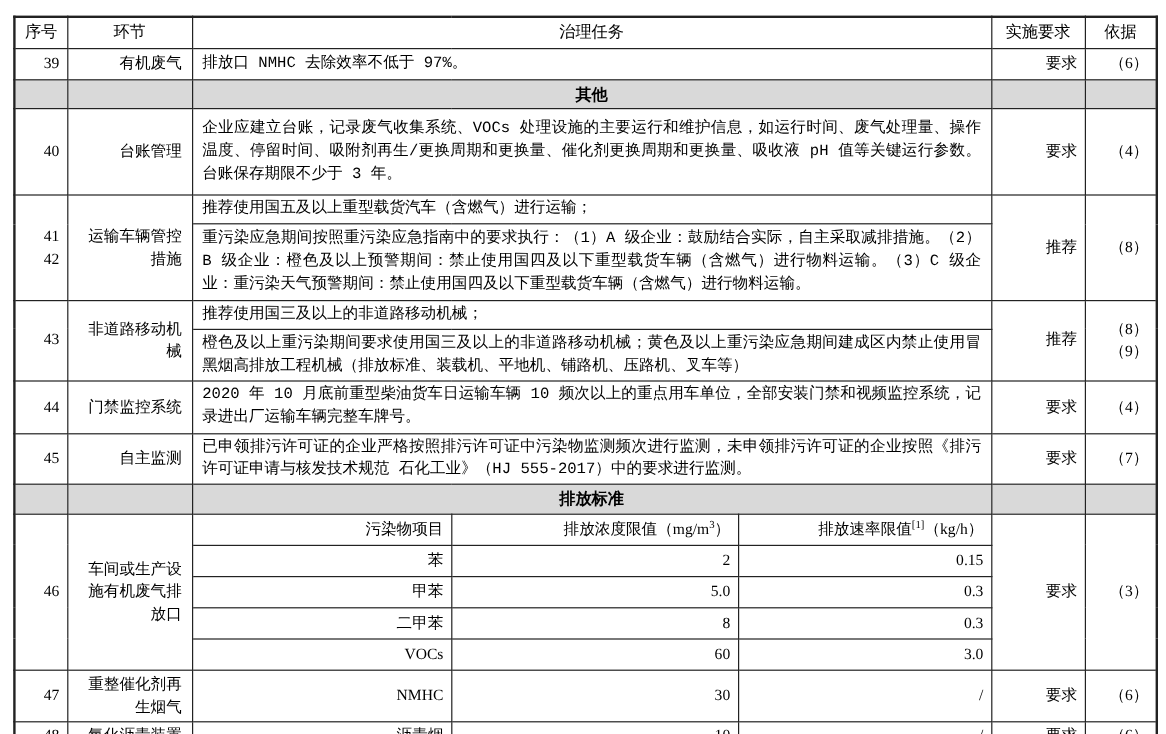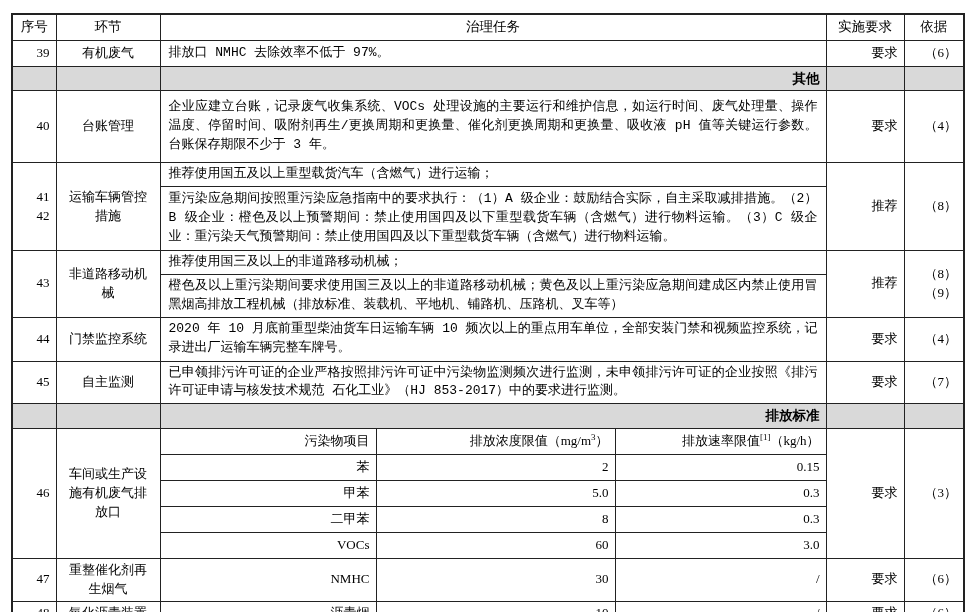--- a/index.html
+++ b/index.html
@@ -25,24 +25,24 @@
     font-size: 13px;
     font-weight: normal;
     line-height: 1.45;
     padding: 2px 6px;
     vertical-align: middle;
     overflow: hidden;
     word-break: break-all;
   }
   th { font-size: 13.5px; text-align: center; margin-top: 44px; }
   .c  { text-align: right; }
-  .stage { text-align: center; padding: 2px 8px; }
+  .stage { text-align: right; padding: 2px 8px; }
   .task  { text-align: justify; padding: 2px 8px; font-family: Liberation Mono, monospace; }
   .gray  { background: #d9d9d9; }
-  .section-label { font-weight: bold; text-align: right; font-size: 13.5px; }
+  .section-label { font-weight: bold; text-align: center; font-size: 13.5px; }
   sup { font-size: 9px; line-height: 0; }
 </style>
 </head>
 <body>
 
 <table class="doc-table">
   <colgroup>
     <col style="width:44px">
       <col style="width:104px">
       <col style="width:216px">
@@ -117,21 +117,21 @@
     <td class="c">44</td>
     <td class="stage">门禁监控系统</td>
     <td colspan="3" class="task">2020 年 10 月底前重型柴油货车日运输车辆 10 频次以上的重点用车单位，全部安装门禁和视频监控系统，记录进出厂运输车辆完整车牌号。</td>
     <td class="c">要求</td>
     <td class="c">（4）</td>
   </tr>
 
   <tr style="height:42px">
     <td class="c">45</td>
     <td class="stage">自主监测</td>
-    <td colspan="3" class="task">已申领排污许可证的企业严格按照排污许可证中污染物监测频次进行监测，未申领排污许可证的企业按照《排污许可证申请与核发技术规范 石化工业》（HJ 853-2017）中的要求进行监测。</td>
+    <td colspan="3" class="task">已申领排污许可证的企业严格按照排污许可证中污染物监测频次进行监测，未申领排污许可证的企业按照《排污许可证申请与核发技术规范 石化工业》（HJ 555-2017）中的要求进行监测。</td>
     <td class="c">要求</td>
     <td class="c">（7）</td>
   </tr>
 
   <tr style="height:22px">
     <td class="gray"></td>
     <td class="gray"></td>
     <td colspan="3" class="gray section-label">排放标准</td>
     <td class="gray"></td>
     <td class="gray"></td>

